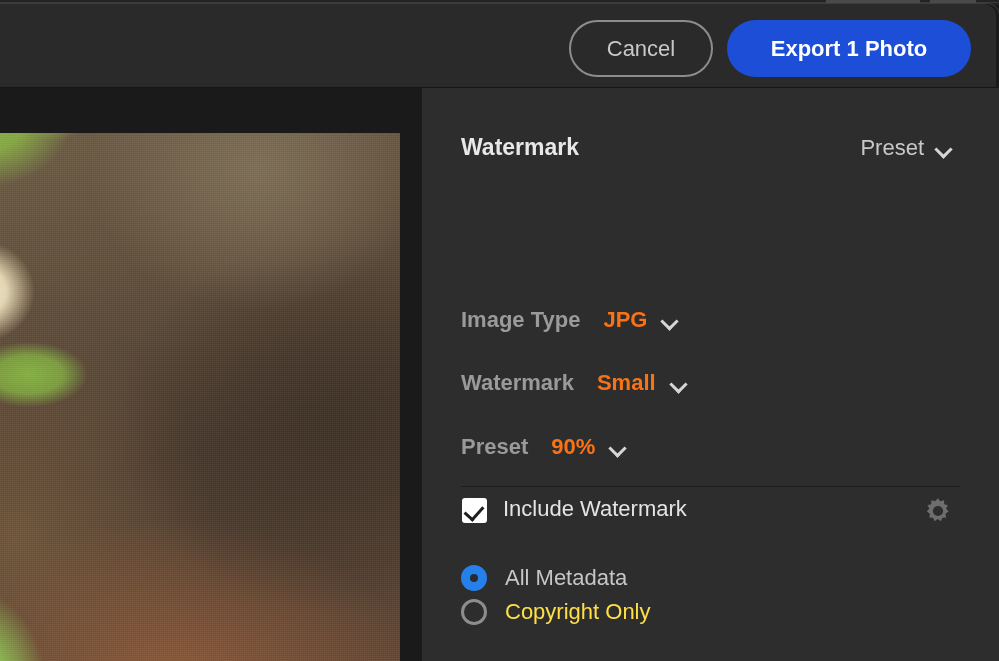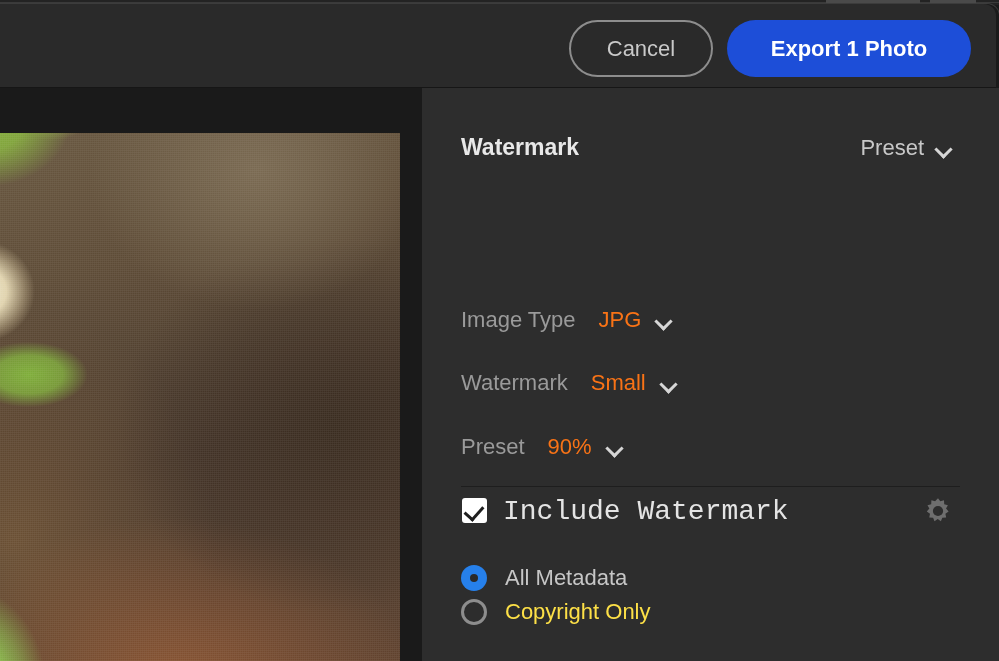--- a/index.html
+++ b/index.html
@@ -217,20 +217,21 @@
     transform: rotate(45deg);
   }
 
   .field-row {
     position: absolute;
     left: 39px;
     display: flex;
     align-items: center;
     height: 30px;
     white-space: nowrap;
+    font-weight: bold;
   }
   .field-row .field-label {
     color: #9a9a9a;
     font-size: 22px;
   }
   .field-row .field-value {
     color: #f97316;
     font-size: 22px;
     margin-left: 23px;
     cursor: pointer;
@@ -264,24 +265,23 @@
     left: 6px; top: 4px;
     width: 9px; height: 15px;
     border-right: 3.5px solid #1f1f1f;
     border-bottom: 3.5px solid #1f1f1f;
     transform: rotate(42deg);
   }
   .watermark-label {
     position: absolute;
     left: 42px; top: 3px;
     color: #e4e4e4;
-    font-size: 28px;
+    font-size: 22px;
     white-space: nowrap;
     cursor: pointer;
-    font-family: Liberation Mono, monospace;
   }
   .gear {
     position: absolute;
     right: 7px; top: 2px;
     width: 32px; height: 32px;
     cursor: pointer;
   }
 
   .divider {
     position: absolute;

